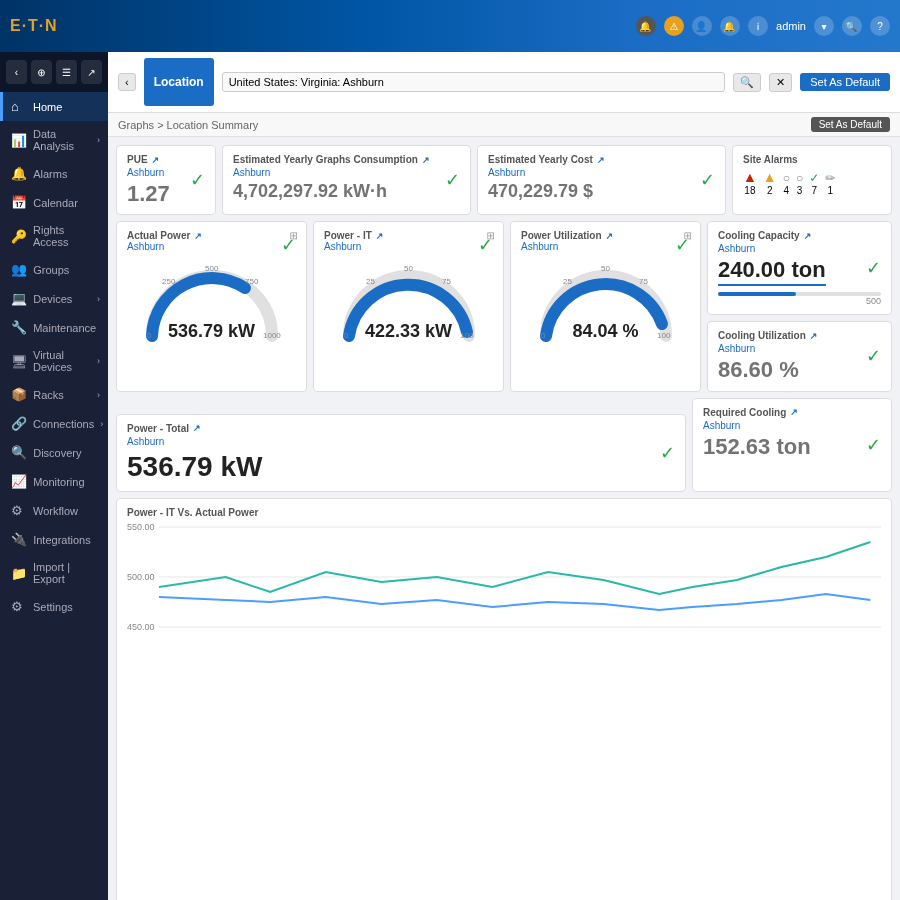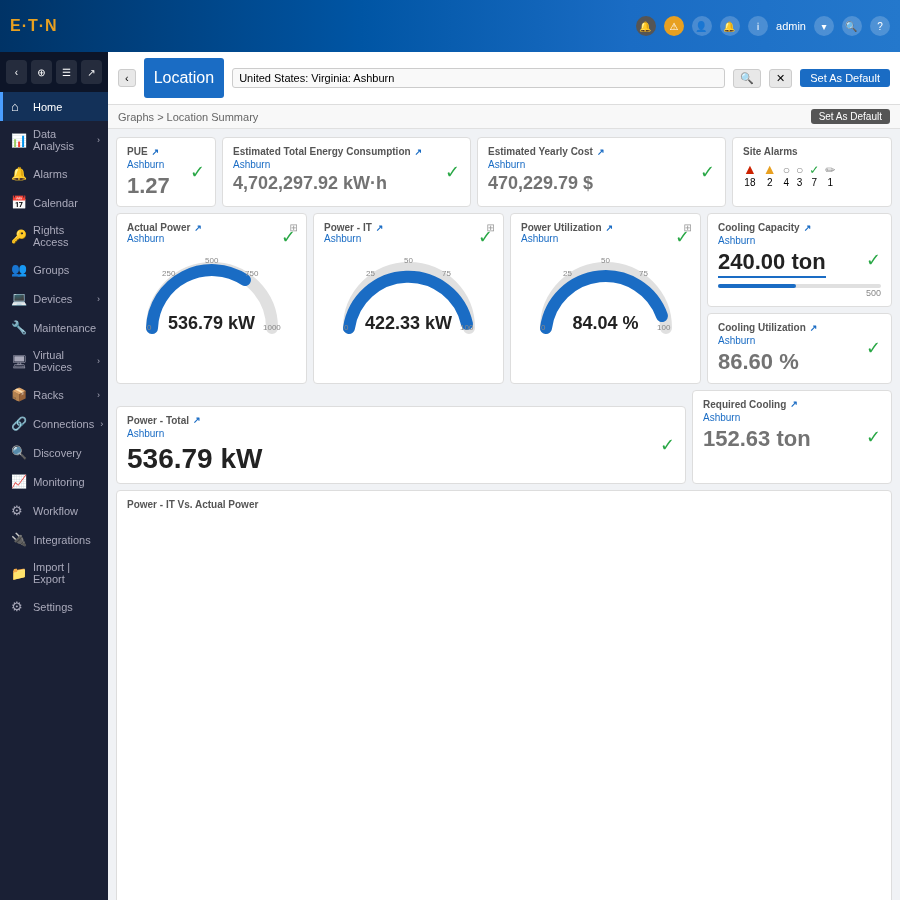--- a/index.html
+++ b/index.html
@@ -110,24 +110,24 @@
       background: #e8e8e8;
       border: 1px solid #ccc;
       border-radius: 3px;
       padding: 2px 6px;
       cursor: pointer;
       font-size: 11px;
     }
     .loc-label {
       background: #1a6cc4;
       color: white;
-      padding: 11px 10px;
+      padding: 17px 10px;
       border-radius: 3px;
-      font-size: 16px;
-      font-weight: normal;
+      font-size: 12px;
+      font-weight: bold;
     }
     .loc-input {
       flex: 1;
       border: 1px solid #ccc;
       border-radius: 3px;
       padding: 3px 6px;
       font-size: 11px;
       background: #f9f9f9;
     }
     .loc-search-btn {
@@ -472,21 +472,21 @@
             <span>PUE</span>
             <span style="font-size:9px;color:#1a6cc4;">↗</span>
           </div>
           <div class="card-subtitle">Ashburn</div>
           <div class="card-value">1.27</div>
           <div class="card-check">✓</div>
         </div>
 
         <div class="card" style="flex:2;">
           <div class="card-title">
-            <span>Estimated Total Energy Consumption</span>
+            <span>Estimated Yearly Graphs Consumption</span>
             <span style="font-size:9px;color:#1a6cc4;">↗</span>
           </div>
           <div class="card-subtitle">Ashburn</div>
           <div class="card-value" style="font-size:18px;">4,702,297.92 kW·h</div>
           <div class="card-check">✓</div>
         </div>
 
         <div class="card" style="flex:2;">
           <div class="card-title">
             <span>Estimated Yearly Cost</span>
@@ -644,17 +644,36 @@
           </div>
           <div class="card-subtitle">Ashburn</div>
           <div class="card-value" style="font-size:22px;">152.63 ton</div>
           <div class="card-check">✓</div>
         </div>
 
       </div>
 
       <div class="chart-card">
         <div class="chart-title">Power - IT Vs. Actual Power</div>
+        <div style="display:flex;align-items:stretch;height:110px;">
+
+          <div style="display:flex;flex-direction:column;justify-content:space-between;align-items:flex-end;padding-right:4px;font-size:9px;color:#888;">
+            <span>550.00</span>
+            <span>500.00</span>
+            <span>450.00</span>
+          </div>
+
+          <svg width="100%" height="110" style="flex:1;" viewBox="0 0 650 110" preserveAspectRatio="none">
+
+            <line x1="0" y1="5" x2="650" y2="5" stroke="#e8e8e8" stroke-width="1"></line>
+            <line x1="0" y1="55" x2="650" y2="55" stroke="#e8e8e8" stroke-width="1"></line>
+            <line x1="0" y1="105" x2="650" y2="105" stroke="#e8e8e8" stroke-width="1"></line>
+
+            <polyline fill="none" stroke="#2ab8a8" stroke-width="2" points="0,65 60,55 100,70 150,50 200,60 250,55 300,65 350,50 400,58 450,72 480,65 520,58 560,45 600,35 640,20"></polyline>
+
+            <polyline fill="none" stroke="#4a9eff" stroke-width="2" points="0,75 60,78 100,80 150,75 200,82 250,78 300,85 350,80 400,82 450,88 480,85 520,82 560,78 600,72 640,78"></polyline>
+          </svg>
+        </div>
       </div>
 
     </div>
   </div>
 </div>
 
 </body></html>

